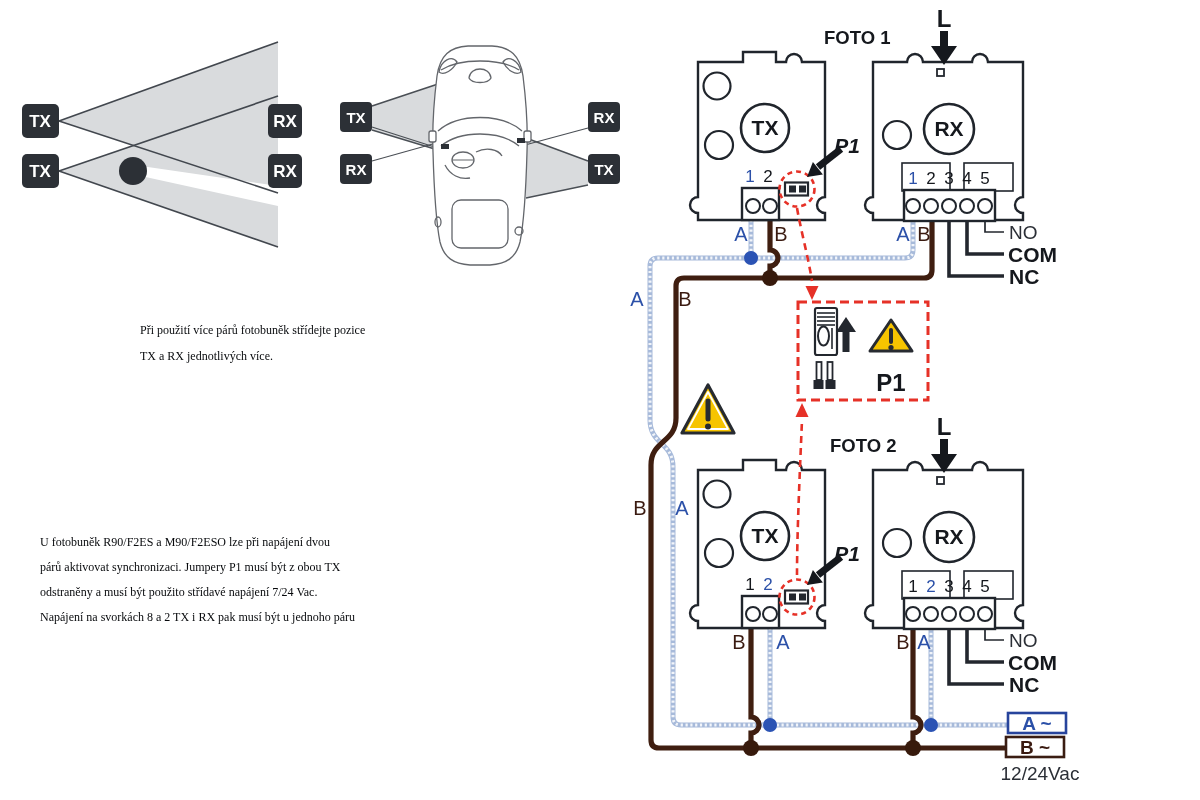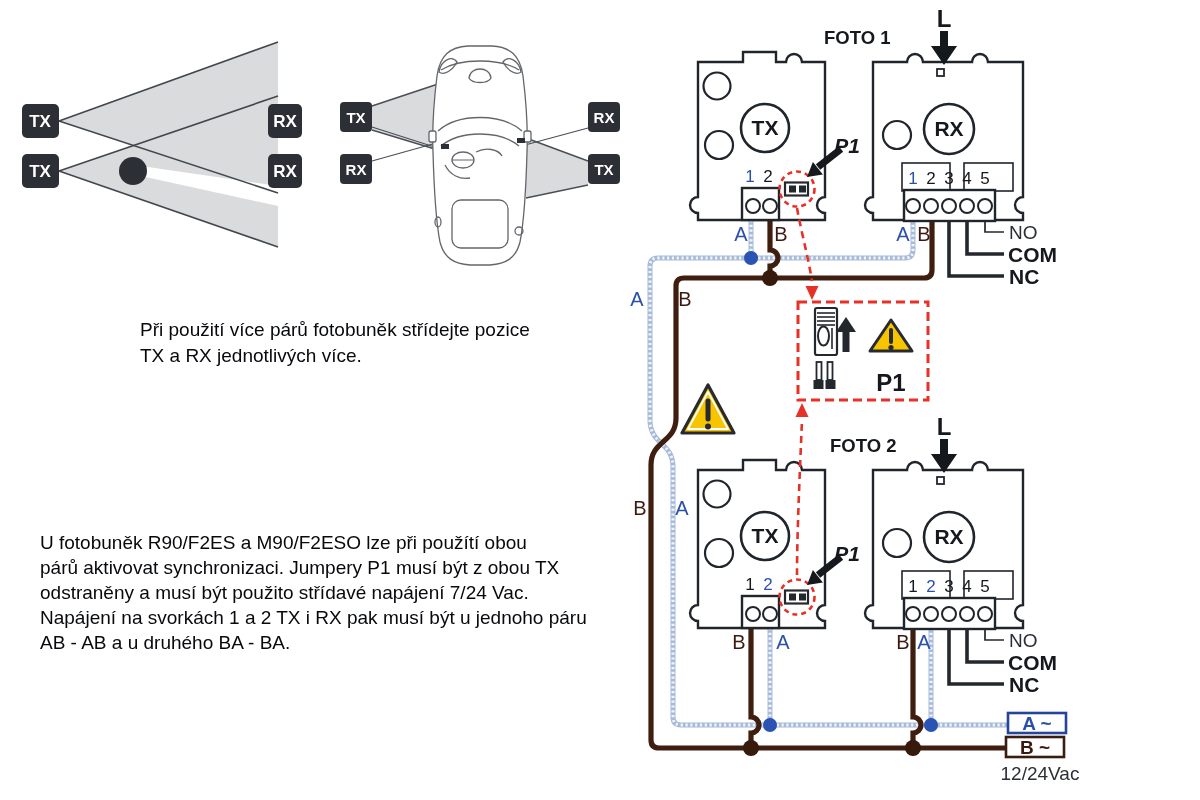--- a/index.html
+++ b/index.html
@@ -1,19 +1,19 @@
 <!DOCTYPE html>
 <html><head>
 <meta charset="utf-8">
 <style>
   html,body{margin:0;padding:0;background:#fff;}
   .page{position:relative;width:1200px;height:800px;background:#fff;overflow:hidden;
         font-family:"Liberation Sans",sans-serif;}
-  .note{position:absolute;font-family:Liberation Sans, sans-serif;color:#07090c;
-        font-size:19px;white-space:nowrap;}
+  .note{position:absolute;font-family:Liberation Serif, serif;color:#07090c;
+        font-size:12px;white-space:nowrap;}
   .note div{line-height:26px;}
   .note-bottom div{line-height:25px;}
   svg text{font-family:"Liberation Sans",sans-serif;}
   .t-dark{fill:#15181d}.t-blue{fill:#2b50a8}.t-brown{fill:#3a1a10}.t-white{fill:#ffffff}.t-gray{fill:#2b2f36}
   .f-title{font-size:18.5px;font-weight:bold}
   .f-ab{font-size:20px}
   .f-digit{font-size:17px}
   .f-relay{font-size:19px}
   .f-relayb{font-size:21px;font-weight:bold}
   .f-l{font-size:24px;font-weight:bold}
@@ -28,25 +28,24 @@
 </head>
 <body>
 
 <div class="page">
 
   <div class="note" style="left:140px;top:317px;">
     <div>Při použití více párů fotobuněk střídejte pozice</div>
     <div>TX a RX jednotlivých více.</div>
   </div>
   <div class="note note-bottom" style="left:40px;top:530px;">
-    <div>U fotobuněk R90/F2ES a M90/F2ESO lze při použítí obou</div>
+    <div>U fotobuněk R90/F2ES a M90/F2ESO lze při napájení dvou</div>
     <div>párů aktivovat synchronizaci. Jumpery P1 musí být z obou TX</div>
     <div>odstraněny a musí být použito střídavé napájení 7/24 Vac.</div>
-    <div>Napájení na svorkách 1 a 2 TX i RX pak musí být u jednoho páru</div>
-    <div>AB - AB a u druhého BA - BA.</div>
+    <div>Napájení na svorkách 8 a 2 TX i RX pak musí být u jednoho páru</div>
   </div>
 
   <svg width="1200" height="800" viewBox="0 0 1200 800" style="position:absolute;left:0;top:0;">
 
     <g>
       <polygon points="59,121 278,42 278,193" fill="#d9dbdd"></polygon>
       <polygon points="59,171 278,96 278,247" fill="#d9dbdd"></polygon>
       <polygon points="141,166 278,186 278,206 141,176" fill="#ffffff"></polygon>
       <g stroke="#42474e" stroke-width="1.6">
         <line x1="59" y1="121" x2="278" y2="42"></line>

